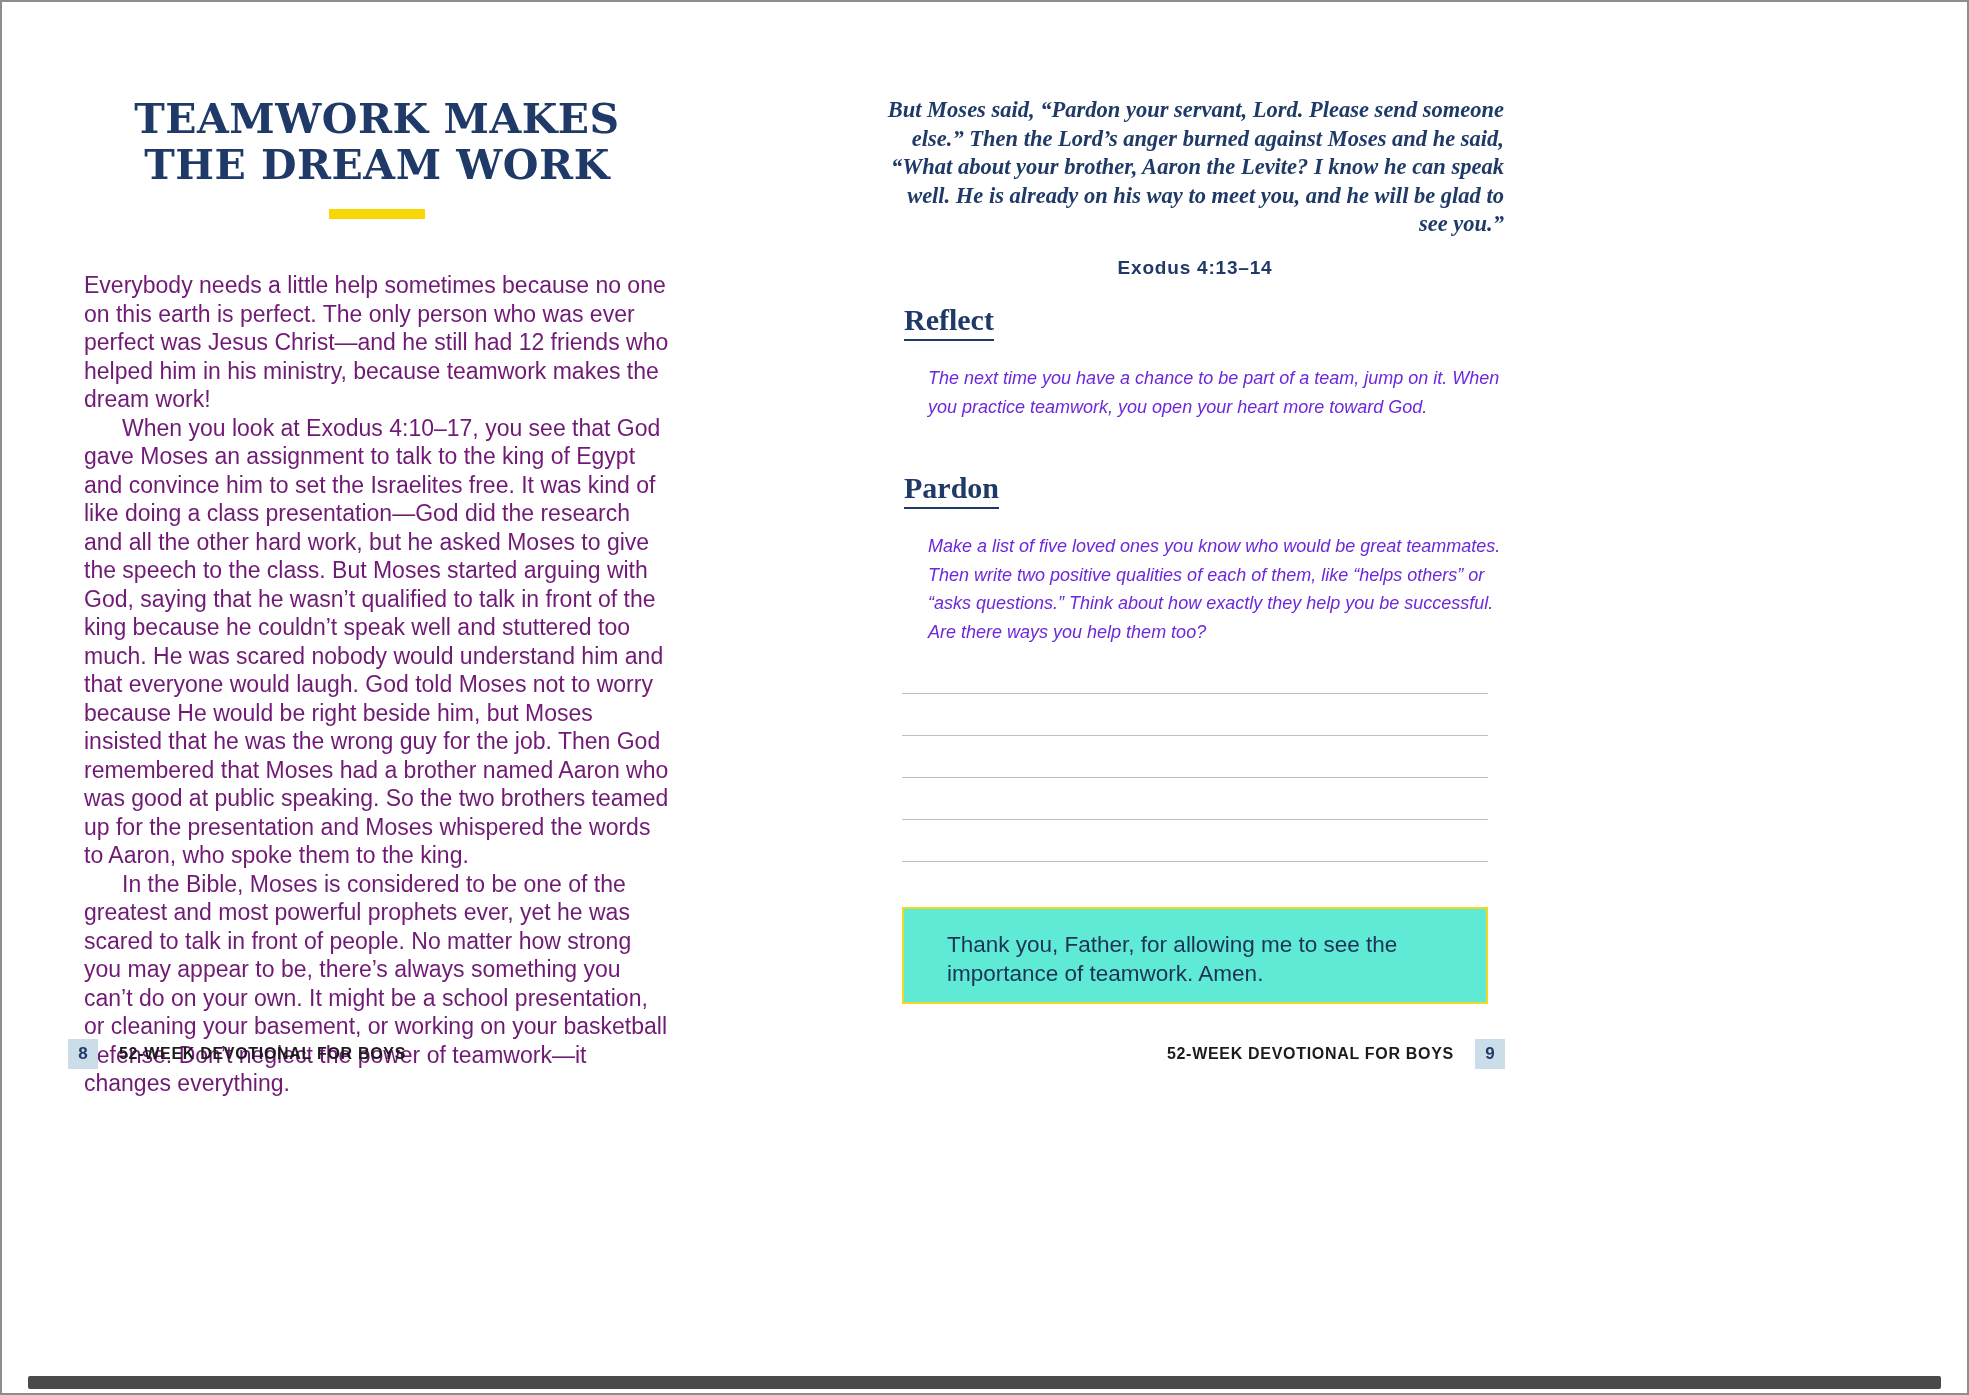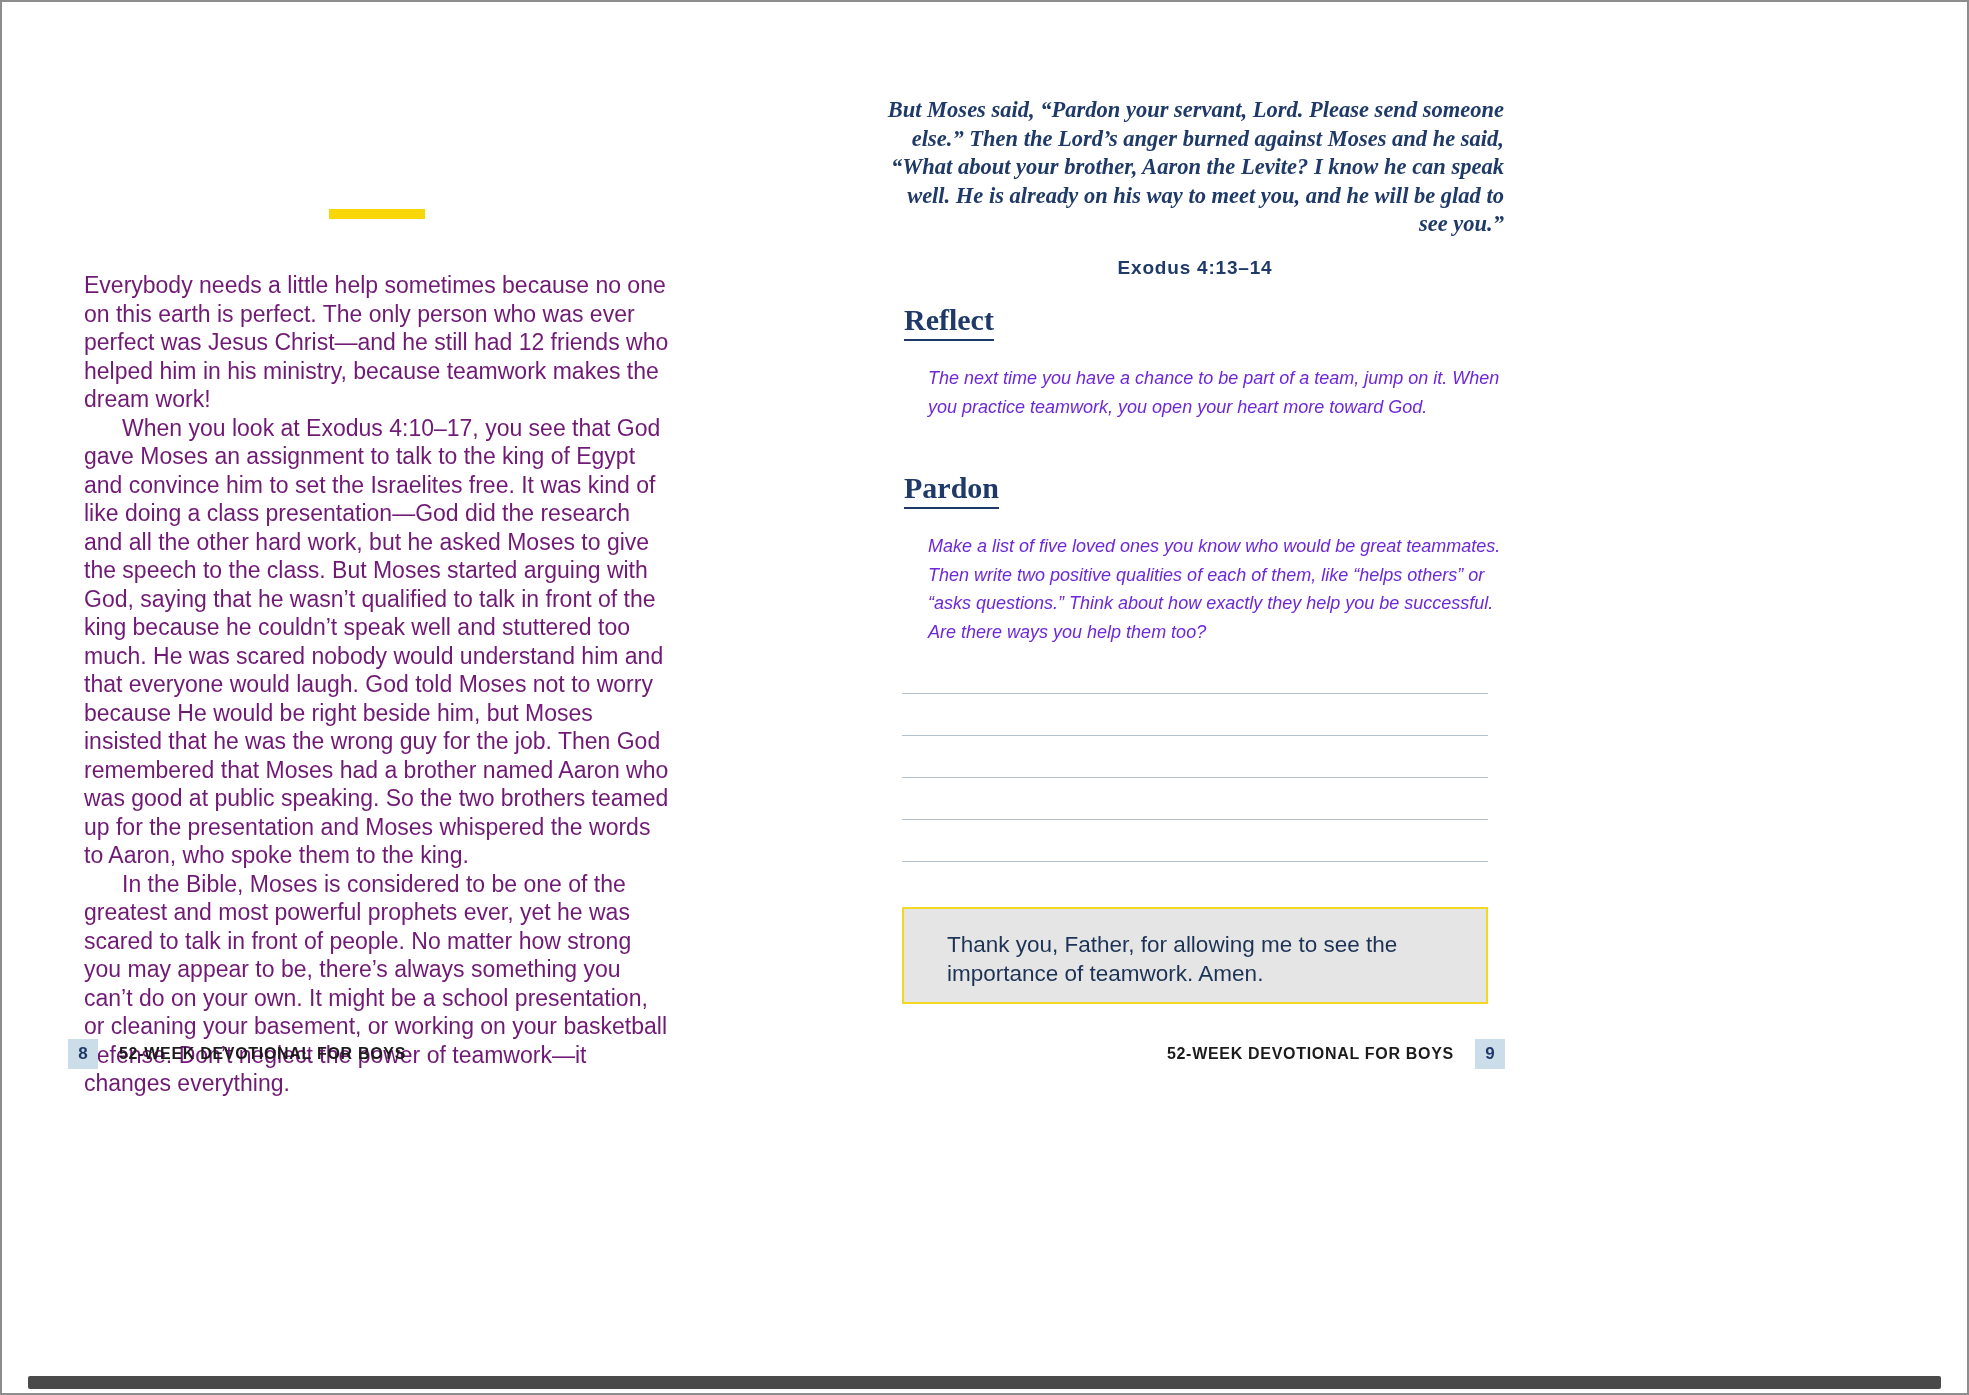--- a/index.html
+++ b/index.html
@@ -57,21 +57,21 @@
   #reflect-heading { top:301px; }
   #reflect-body   { top:362px; }
   #respond-heading{ top:469px; }
   #respond-body   { top:530px; }
 
   .writing-lines { position:absolute; top:650px; left:900px; width:586px; }
   .wline { height:42px; border-bottom:1.5px solid #b4c1cd; }
 
   .prayer-box {
     position:absolute; top:905px; left:900px; width:586px; height:97px;
-    background:#e5e5e5; border:2.5px solid #f2d725;
+    background:#5eead4; border:2.5px solid #f2d725;
     padding:21px 28px 0 43px;
     font-size:22.5px; line-height:29px; color:#1d3356;
   }
 
   
   .footer { position:absolute; top:1037px; display:flex; align-items:center; gap:21px; }
   .footer-left  { left:66px; }
   .footer-right { left:902px; width:601px; justify-content:flex-end; }
   .page-num {
     width:30px; height:30px; background:#cbdde9; color:#1f3a68;
@@ -83,20 +83,24 @@
   .book-edge {
     position:absolute; left:26px; right:26px; bottom:4px; height:13px;
     background:#4a4a4a; border-radius:2px;
   }
 </style>
 </head>
 <body>
 
 <div class="spread">
 
+  <h1 class="title">
+    <span>TEAMWORK MAKES</span>
+    <span>THE DREAM WORK</span>
+  </h1>
   <div class="rule"></div>
 
   <div class="body-text">
     <p>Everybody needs a little help sometimes because no one on this earth is perfect. The only person who was ever perfect was Jesus Christ—and he still had 12 friends who helped him in his ministry, because teamwork makes the dream work!</p>
     <p class="indent">When you look at Exodus 4:10–17, you see that God gave Moses an assignment to talk to the king of Egypt and convince him to set the Israelites free. It was kind of like doing a class presentation—God did the research and all the other hard work, but he asked Moses to give the speech to the class. But Moses started arguing with God, saying that he wasn’t qualified to talk in front of the king because he couldn’t speak well and stuttered too much. He was scared nobody would understand him and that everyone would laugh. God told Moses not to worry because He would be right beside him, but Moses insisted that he was the wrong guy for the job. Then God remembered that Moses had a brother named Aaron who was good at public speaking. So the two brothers teamed up for the presentation and Moses whispered the words to Aaron, who spoke them to the king.</p>
     <p class="indent">In the Bible, Moses is considered to be one of the greatest and most powerful prophets ever, yet he was scared to talk in front of people. No matter how strong you may appear to be, there’s always something you can’t do on your own. It might be a school presentation, or cleaning your basement, or working on your basketball defense. Don’t neglect the power of teamwork—it changes everything.</p>
   </div>
 
   <div class="footer footer-left">
     <div class="page-num">8</div>

